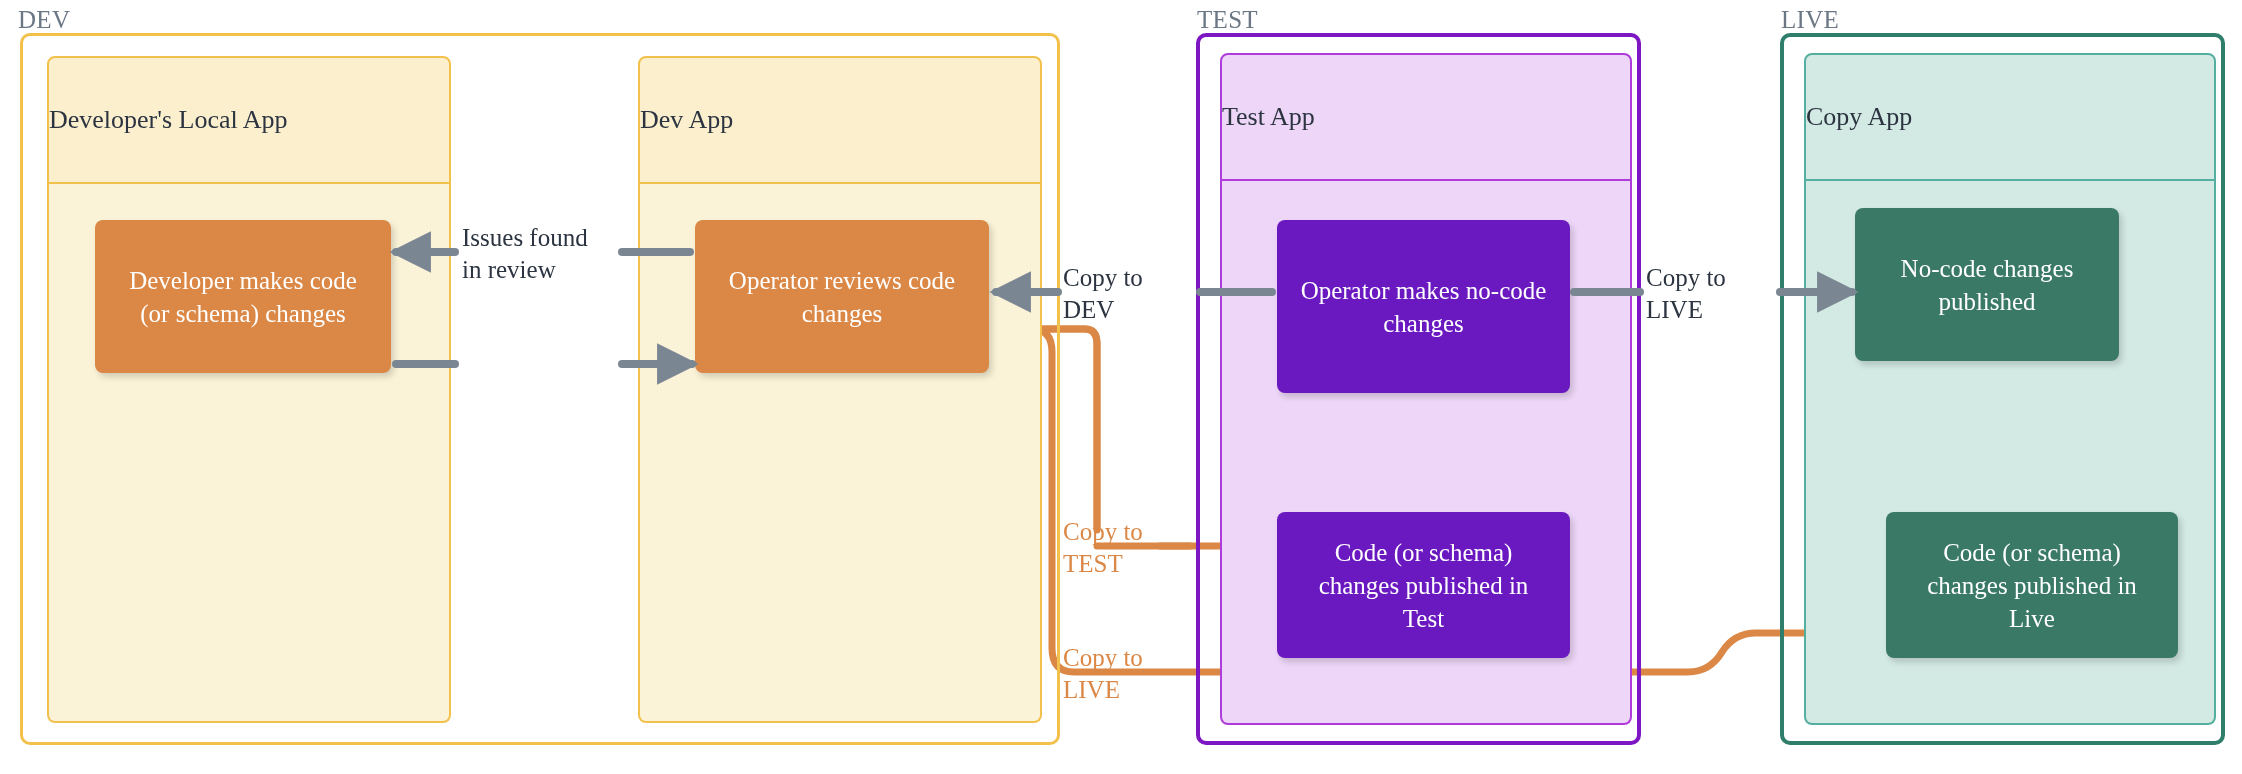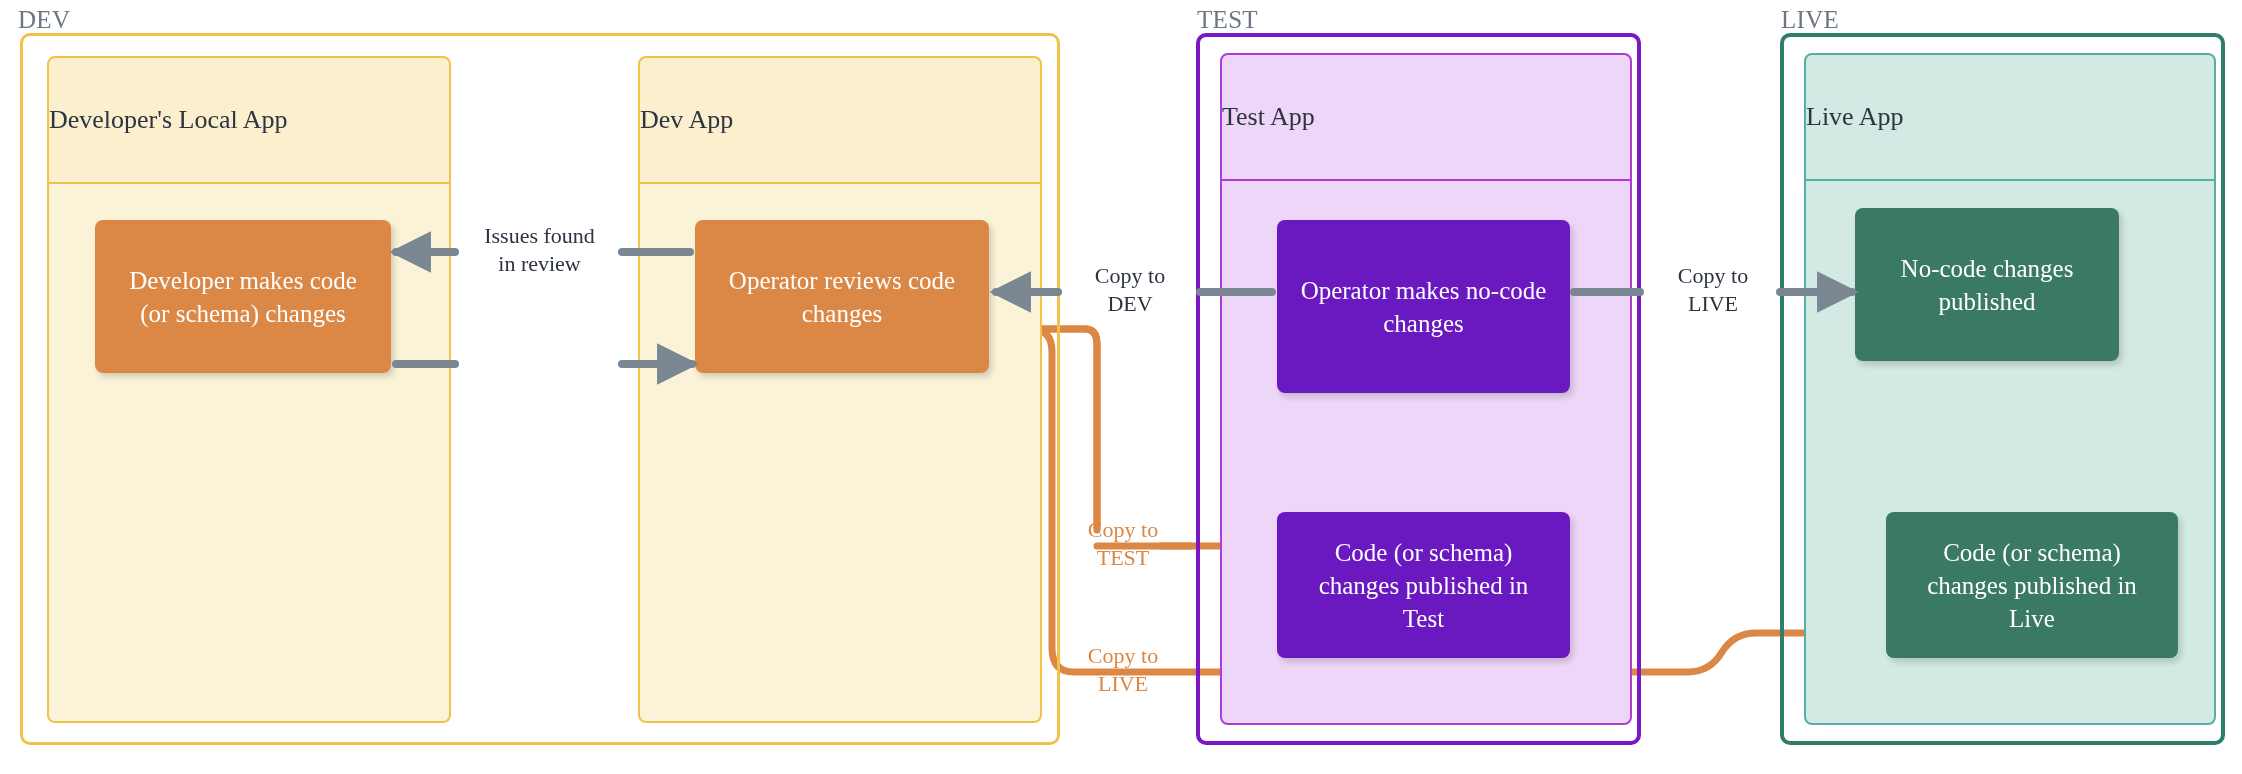--- a/index.html
+++ b/index.html
@@ -91,23 +91,23 @@
     padding: 6px 20px;
     box-shadow: 3px 4px 6px rgba(0,0,0,.16);
   }
   .card-orange { background: #DB8745; }
   .card-purple { background: #6A18C0; }
   .card-green  { background: #3A7966; }
 
   
   .conn-label {
     position: absolute;
-    font-size: 22px;
+    font-size: 25px;
     line-height: 1.28;
-    text-align: center;
+    text-align: left;
     color: #2b3440;
     white-space: pre-line;
   }
   .conn-label.orange { color: #DB8745; }
 
   
   svg.layer {
     position: absolute;
     left: 0;
     top: 0;
@@ -171,21 +171,21 @@
   </div>
 
   <div class="card card-purple" style="left:1277px; top:220px; width:293px; height:173px; z-index:20;">Operator makes no-code changes</div>
   <div class="card card-purple" style="left:1277px; top:512px; width:293px; height:146px; z-index:20;">Code (or schema) changes published in Test</div>
 
   <div class="env-label" style="left:1781px; top:6px;">LIVE</div>
   <div class="env-box env-live" style="left:1780px; top:33px; width:445px; height:712px; z-index:5;"></div>
 
   <div class="app app-live" style="left:1804px; top:53px; width:412px; height:672px; z-index:6;">
     <div class="app-head" style="height:128px;">
-      <span class="app-title">Live App</span>
+      <span class="app-title">Copy App</span>
     </div>
     <div class="app-body" style="top:128px;"></div>
   </div>
 
   <div class="card card-green" style="left:1855px; top:208px; width:264px; height:153px; z-index:20;">No-code changes published</div>
   <div class="card card-green" style="left:1855px; top:512px; width:292px; height:146px; z-index:20;margin-left:31px;">Code (or schema) changes published in Live</div>
 
   <svg class="layer above" viewBox="0 0 2242 774" preserveAspectRatio="none" aria-hidden="true">
 
     <line x1="455" y1="252" x2="396" y2="252" stroke="#7A8793" stroke-width="8" stroke-linecap="round" marker-end="url(#arrow-gray)"></line>

